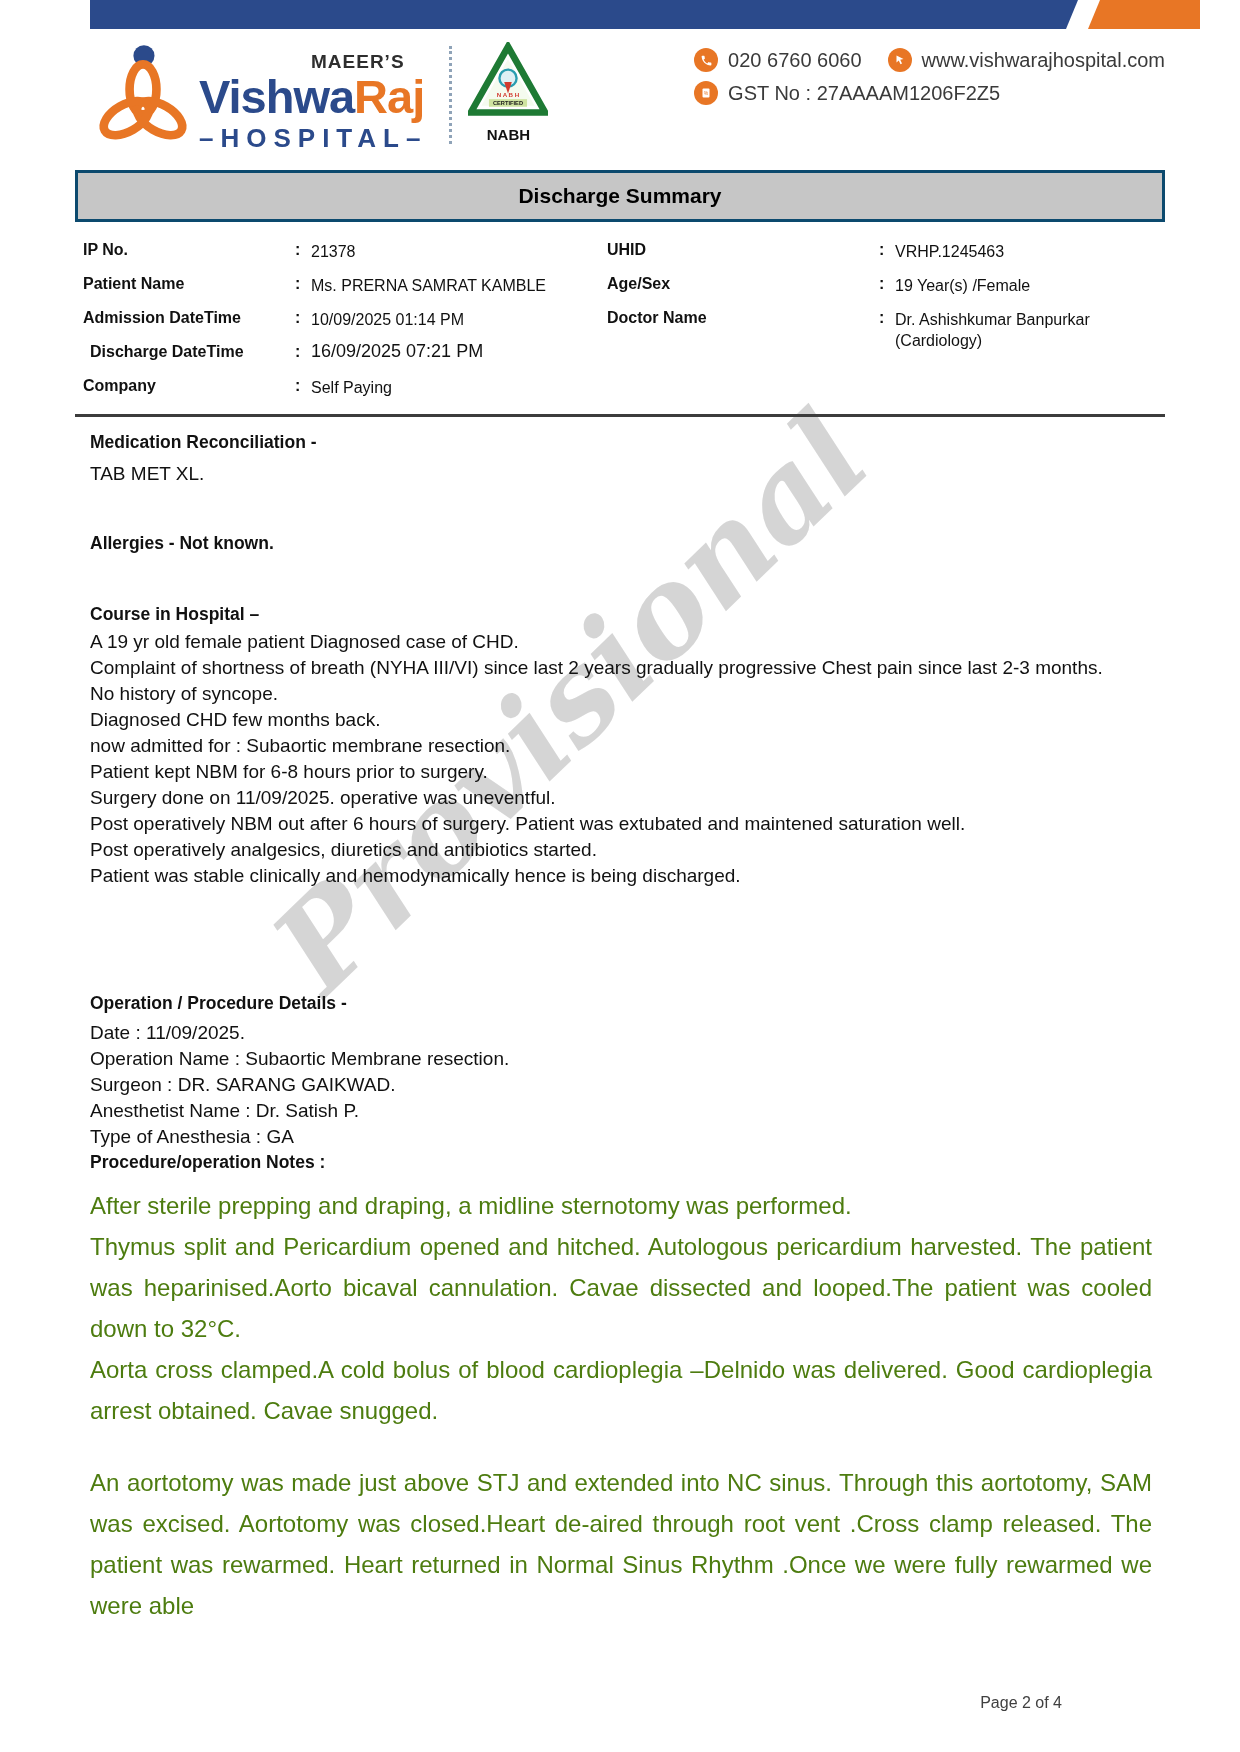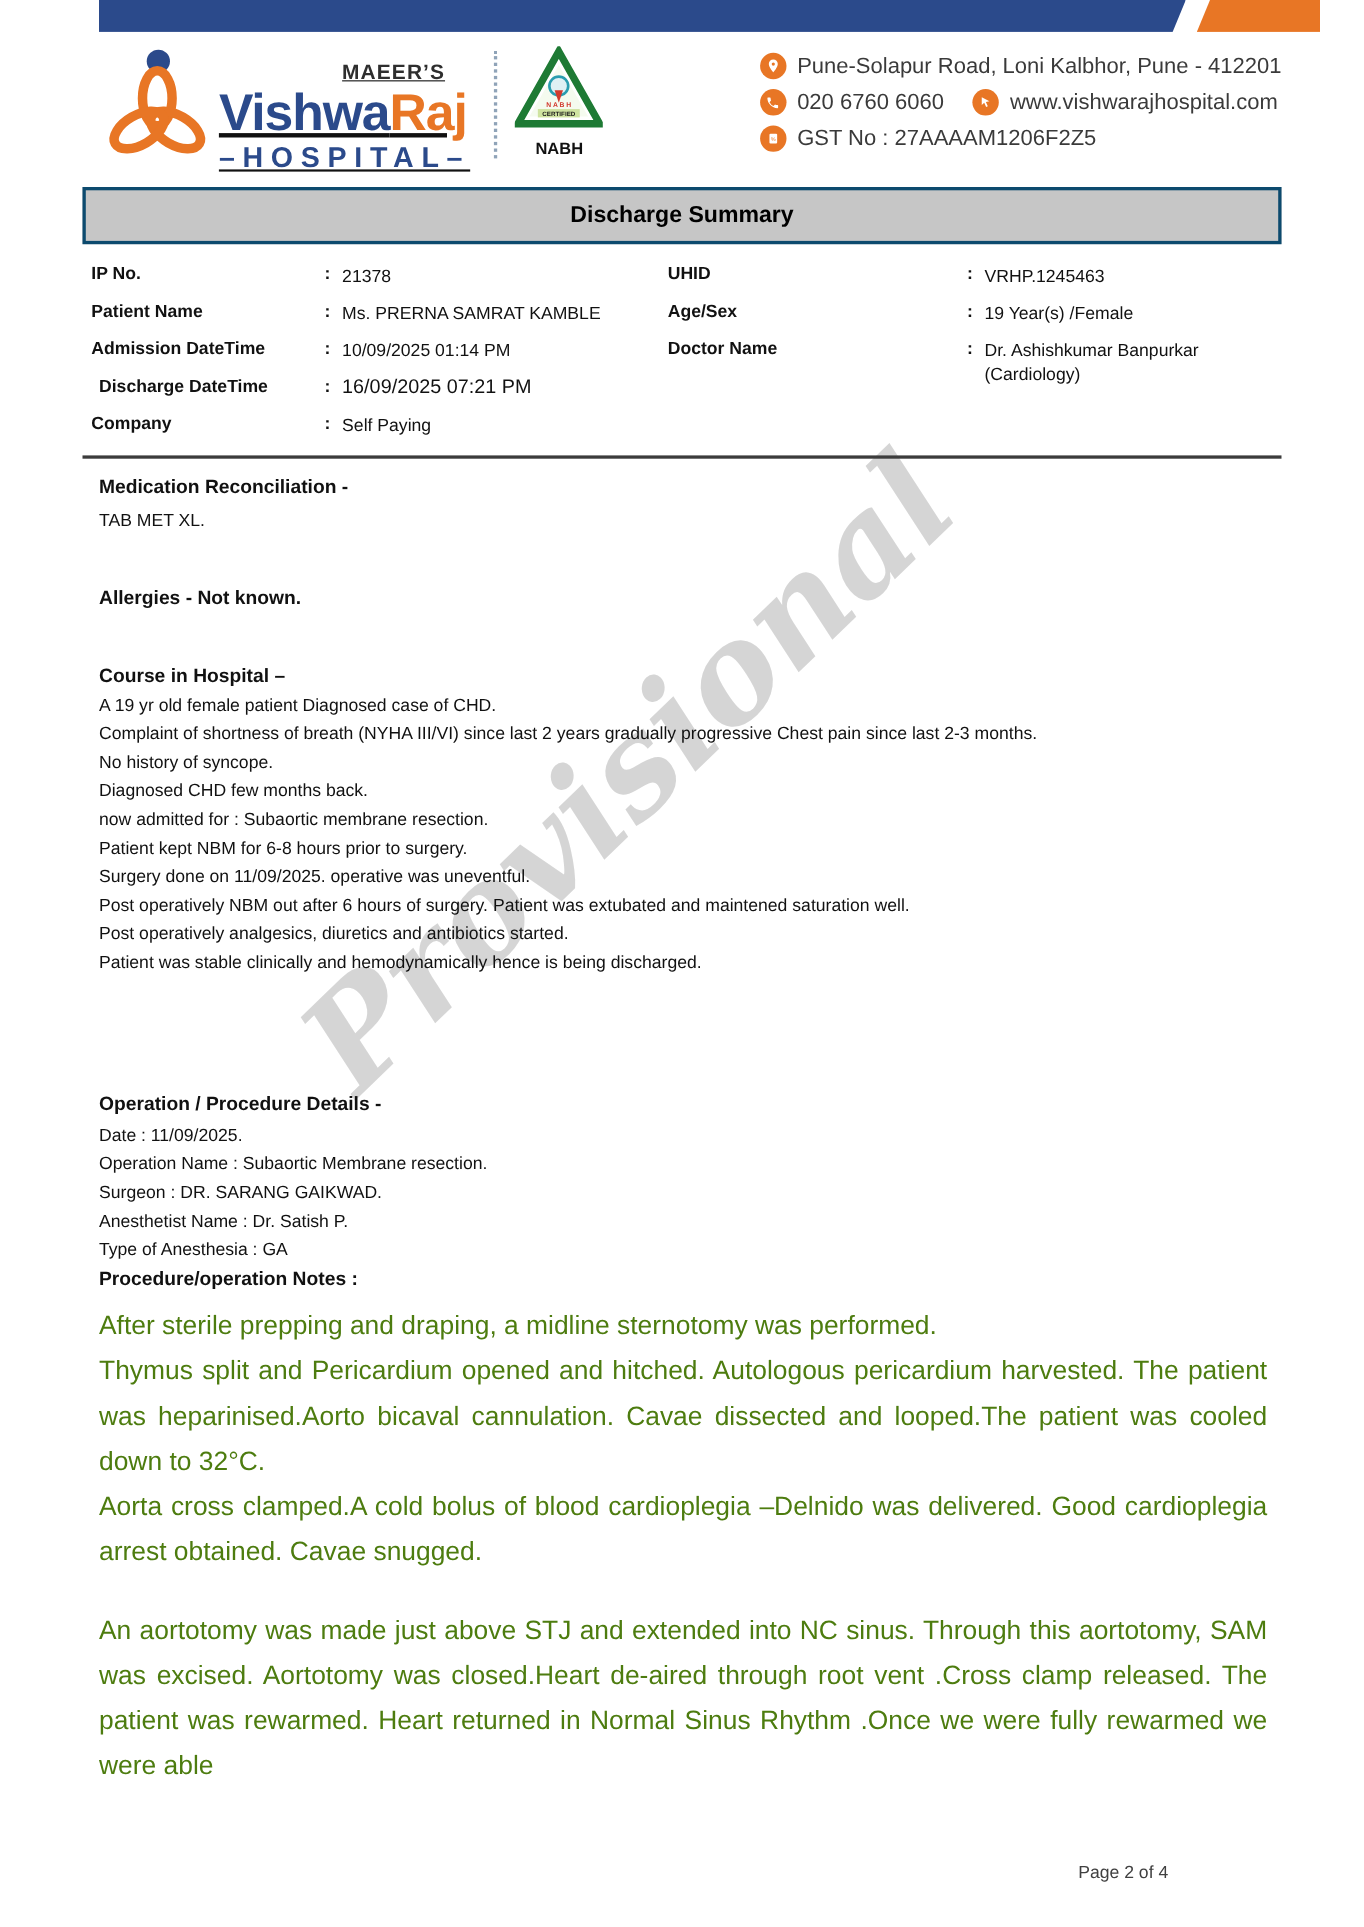--- a/index.html
+++ b/index.html
@@ -14,21 +14,21 @@
     position:absolute; left:90px; top:0; height:29px; width:988px; background:#2b4a8b;
     clip-path:polygon(0 0,100% 0,calc(100% - 12px) 100%,0 100%);
   }
   .topbar .bar-orange {
     position:absolute; left:1088px; top:0; height:29px; width:112px; background:#e87625;
     clip-path:polygon(12px 0,100% 0,100% 100%,0 100%);
   }
   
   .header { position:absolute; top:40px; left:0; width:1240px; height:130px; z-index:2;
     display:flex; align-items:flex-start; padding:0 75px 0 95px; }
-  .logo-block { display:flex; align-items:flex-end;text-decoration:underline; }
+  .logo-block { display:flex; align-items:center; }
   .logo-mark { margin-top:2px; }
   .wordmark { margin-left:8px; margin-top:6px; }
   .wordmark .pre { font-size:19px; font-weight:bold; color:#2e2e2e; letter-spacing:1px; margin-left:112px; }
   .wordmark .name { font-size:47px; font-weight:bold; letter-spacing:-1px; line-height:48px; }
   .wordmark .name .blue { color:#2b4a8b; }
   .wordmark .name .orange { color:#e87625; }
   .wordmark .sub { font-size:26px; font-weight:bold; color:#2b4a8b; letter-spacing:7px; text-align:center; margin-top:2px; }
   .divider { border-left:3px dotted #8fa3b8; height:98px; margin:6px 16px 0 22px; }
   .nabh-block { text-align:center; margin-top:2px; }
   .nabh-label { font-size:15px; font-weight:bold; color:#111; margin-top:0px; }
@@ -52,21 +52,21 @@
   .irow .lab { font-weight:bold; font-size:16px; padding-top:3px; }
   .info-col.left .lab { width:212px; }
   .info-col.right .lab { width:272px; }
   .irow .colon { font-weight:bold; font-size:16px; width:16px; padding-top:3px; }
   .irow .val { font-size:16px; padding-top:3px; line-height:21px; }
   .irow.big .val { font-size:18px; padding-top:1px; }
   .irow.indent .lab { padding-left:7px; }
   
   .bodytext { position:absolute; left:90px; top:432px; width:1062px; z-index:2; }
   .sec-head { font-weight:bold; font-size:17.5px; }
-  .line { font-size:16px; line-height:26px; }
+  .line { font-size:19px; line-height:26px; }
   .med-body { margin-top:8px; }
   .allergies { margin-top:46px; }
   .course-head { margin-top:50px; margin-bottom:4px; }
   .op-block { margin-top:104px; }
   .op-lines { margin-top:6px; }
   .op-notes-head { margin-top:2px; font-size:17.5px; }
   .notes { margin-top:12px; }
   .npara { font-size:24px; line-height:41px; text-align:justify; color:#4d7c0f; }
   .npara + .npara { margin-top:0px; }
   .npara.gap { margin-top:31px; }
@@ -124,30 +124,20 @@
       <text x="42" y="56" font-size="6.5" font-weight="bold" fill="#d23a2e" text-anchor="middle" font-family="Liberation Sans, sans-serif">N A B H</text>
       <rect x="22" y="58" width="40" height="8" fill="#cfe3a0"></rect>
       <text x="42" y="64.5" font-size="6" font-weight="bold" fill="#1a1a1a" text-anchor="middle" font-family="Liberation Sans, sans-serif">CERTIFIED</text>
     </svg>
     <div class="nabh-label">NABH</div>
   </div>
   <div class="contact">
     <div class="contact-row">
       <span class="contact-item">
         <span class="cicon">
-          <svg width="14" height="14" viewBox="0 0 24 24">
-              <path d="M12 2C8 2 5 5.1 5 9c0 5.2 7 13 7 13s7-7.8 7-13c0-3.9-3-7-7-7zm0 9.5A2.5 2.5 0 1 1 12 6.5a2.5 2.5 0 0 1 0 5z" fill="#fff"></path>
-            </svg>
-        </span>
-        <span>Pune-Solapur Road, Loni Kalbhor, Pune - 412201</span>
-      </span>
-    </div>
-    <div class="contact-row">
-      <span class="contact-item">
-        <span class="cicon">
           <svg width="13" height="13" viewBox="0 0 24 24">
               <path d="M6.6 10.8a15.6 15.6 0 0 0 6.6 6.6l2.2-2.2c.3-.3.7-.4 1-.2 1.2.4 2.4.6 3.6.6.6 0 1 .4 1 1V20c0 .6-.4 1-1 1C10.8 21 3 13.2 3 4c0-.6.4-1 1-1h3.4c.6 0 1 .4 1 1 0 1.3.2 2.5.6 3.6.1.4 0 .8-.2 1l-2.2 2.2z" fill="#fff"></path>
             </svg>
         </span>
         <span>020 6760 6060</span>
       </span>
       <span class="contact-item">
         <span class="cicon">
           <svg width="12" height="12" viewBox="0 0 24 24">
               <path d="M5 3l14 7-6.5 1.5L16 19l-3 1.5-3.5-7.5L5 17V3z" fill="#fff"></path>

